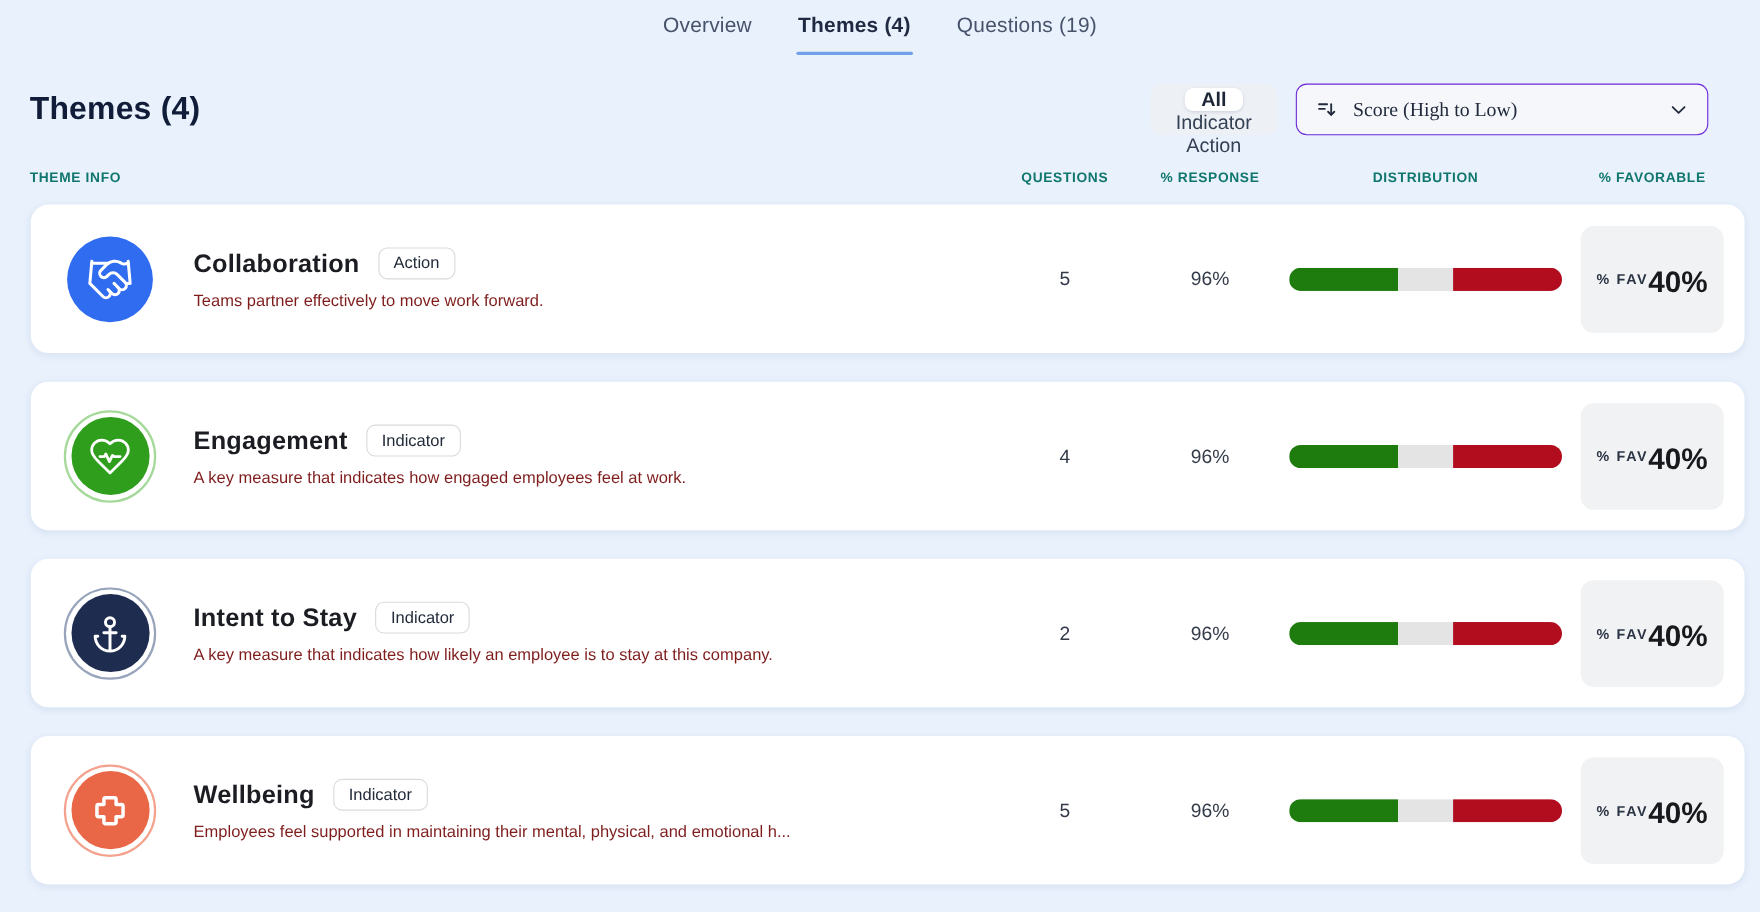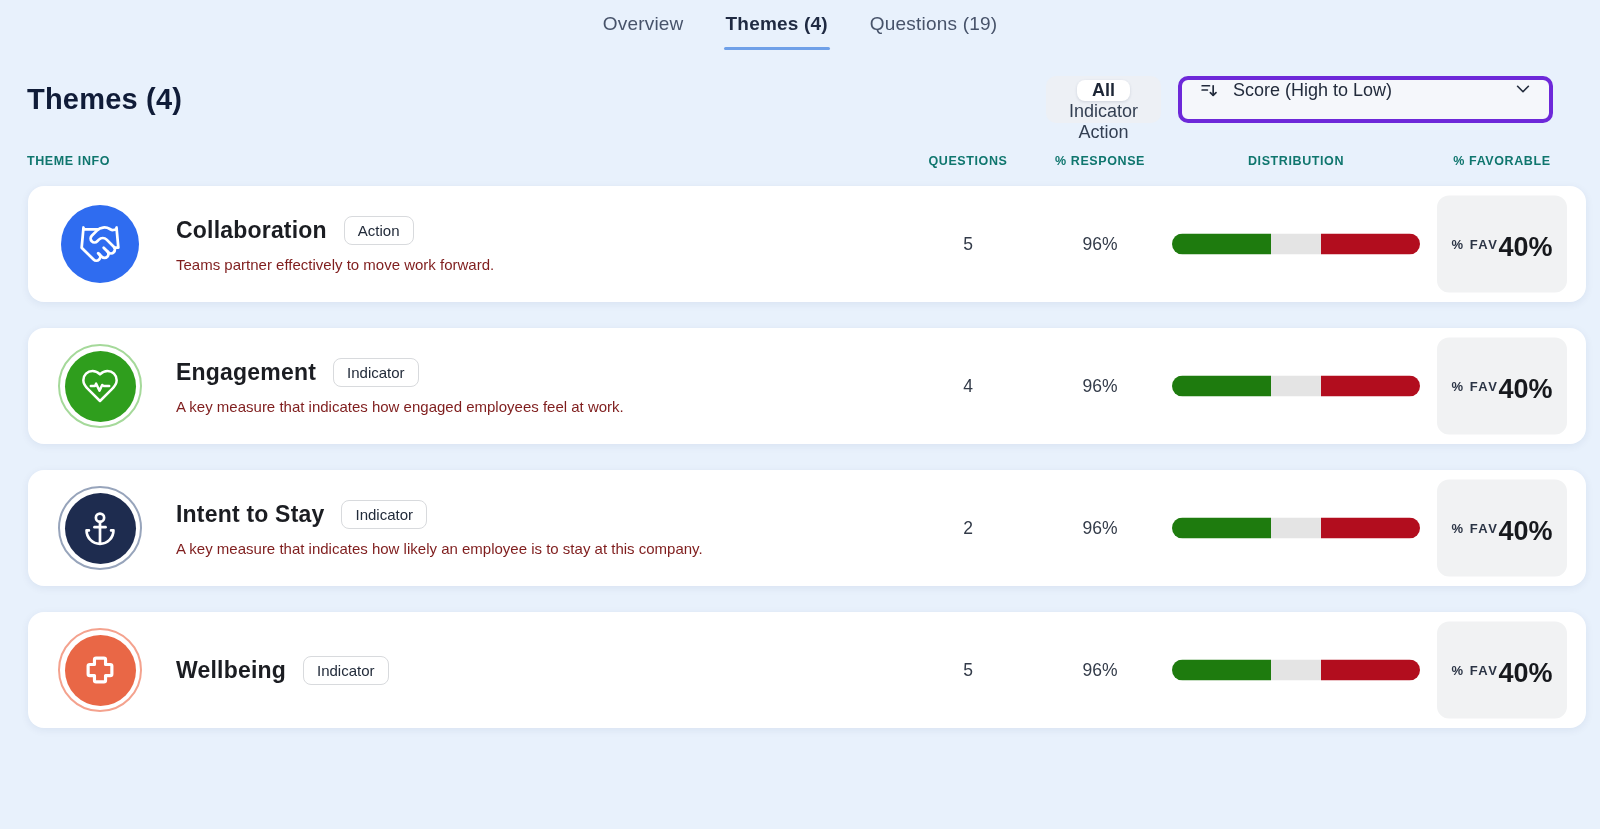--- a/index.html
+++ b/index.html
@@ -42,41 +42,42 @@
     display: flex; align-items: center; border-radius: 8px; cursor: pointer;
     position: relative; white-space: nowrap;
   }
   .filter-option.selected {
     background: #ffffff; font-weight: 600; color: #1d2636;
     box-shadow: 0 1px 3px rgba(30,45,80,.14); padding: 0 15px;
   }
   .filter-divider { width: 1px; height: 22px; background: #c4c9d2; margin: 0 2px; }
 
   .sort-select {
-    display: flex; gap: 13px;
+    display: flex; align-items: center; gap: 13px;
     width: 375px; height: 47px; padding: 0 17px;
-    background: #f5f7fb; border: 4px solid #6d28d9; border-radius: 10px;
+    background: #f5f7fb; border: 1px solid #6d28d9; border-radius: 10px;
     cursor: pointer;
+    font-family: Liberation Serif, serif;
   }
   .sort-select .label { font-size: 18px; color: #222b3c; flex: 1; }
   .sort-select svg { flex: 0 0 auto; }
 
   
   .col-headers { position: relative; height: 17px; margin-top: 31px; }
   .col-h {
     position: absolute; top: 0; font-size: 12.5px; font-weight: 700;
     letter-spacing: .6px; color: #0f766e; white-space: nowrap;
   }
   .col-h.left { left: 27px; }
   .col-h.centered { transform: translateX(-50%); }
 
   
   .cards { margin: 15px 14px 0 28px; display: flex; flex-direction: column; gap: 26px; }
   .row-card {
-    position: relative; height: 116px; background: #ffffff;
+    position: relative; height: 135px; background: #ffffff;
     border-radius: 16px; box-shadow: 0 2px 8px rgba(21,42,96,.07);
     display: flex; align-items: center;
   }
 
   .icon-wrap {
     position: absolute; left: 30px; top: 50%; transform: translateY(-50%);
     width: 84px; height: 84px; border-radius: 50%;
     border: 2.5px solid transparent;
     display: flex; align-items: center; justify-content: center;
   }
@@ -259,20 +260,21 @@
         <svg width="38" height="38" viewBox="0 0 24 24" fill="none" stroke="#ffffff" stroke-width="2" stroke-linecap="round" stroke-linejoin="round">
           <path d="M4.5 9.5a1 1 0 0 1 1-1h3v-3a1 1 0 0 1 1-1h5a1 1 0 0 1 1 1v3h3a1 1 0 0 1 1 1v5a1 1 0 0 1-1 1h-3v3a1 1 0 0 1-1 1h-5a1 1 0 0 1-1-1v-3h-3a1 1 0 0 1-1-1z"></path>
         </svg>
       </div>
     </div>
     <div class="theme-text">
       <div class="title-row">
         <span class="theme-title">Wellbeing</span>
         <span class="theme-badge">Indicator</span>
       </div>
+      <div class="theme-desc">Employees feel supported in maintaining their mental, physical, and emotional h...</div>
     </div>
     <div class="cell questions">5</div>
     <div class="cell response">96%</div>
     <div class="dist-bar">
       <div class="seg" style="width: 40%; background-color: rgb(30, 123, 14);"></div>
       <div class="seg" style="width: 20%; background-color: rgb(228, 228, 228);"></div>
       <div class="seg" style="width: 40%; background-color: rgb(178, 13, 30);"></div>
     </div>
     <div class="fav-box">
       <div class="fav-label">% FAV</div>

